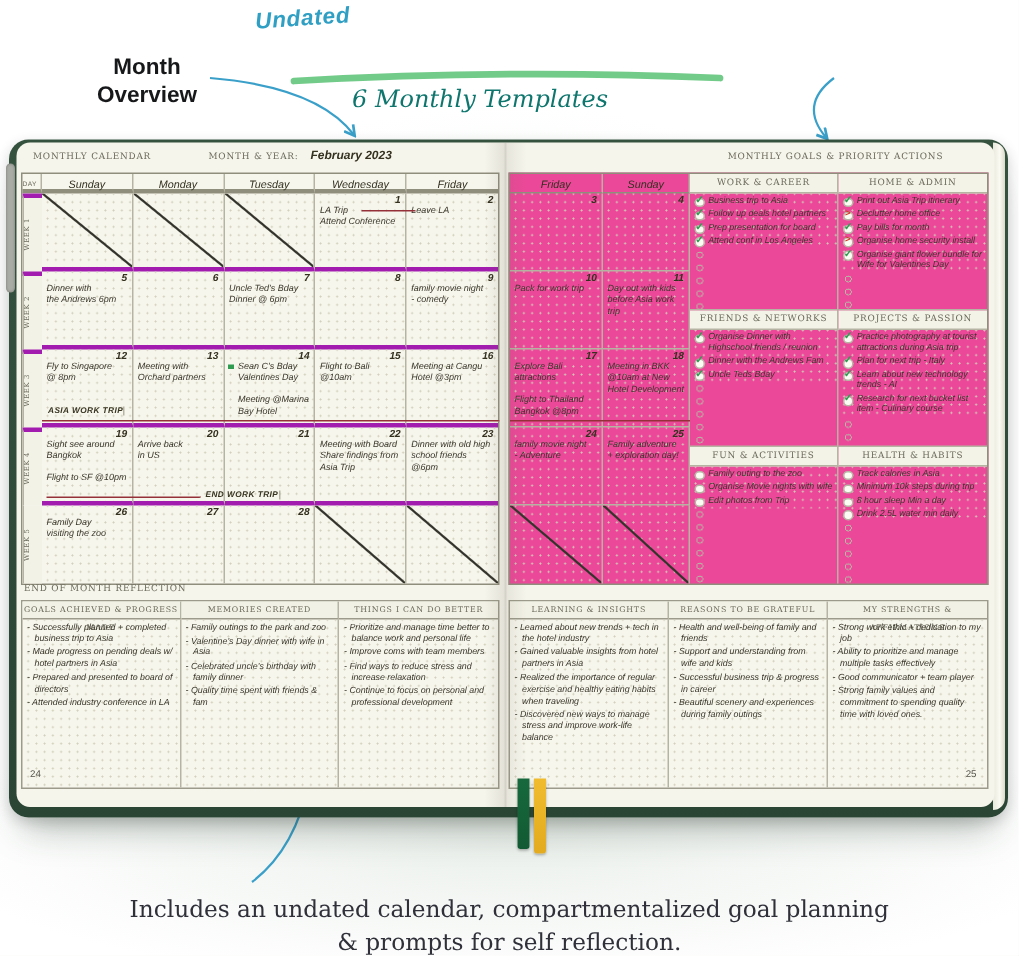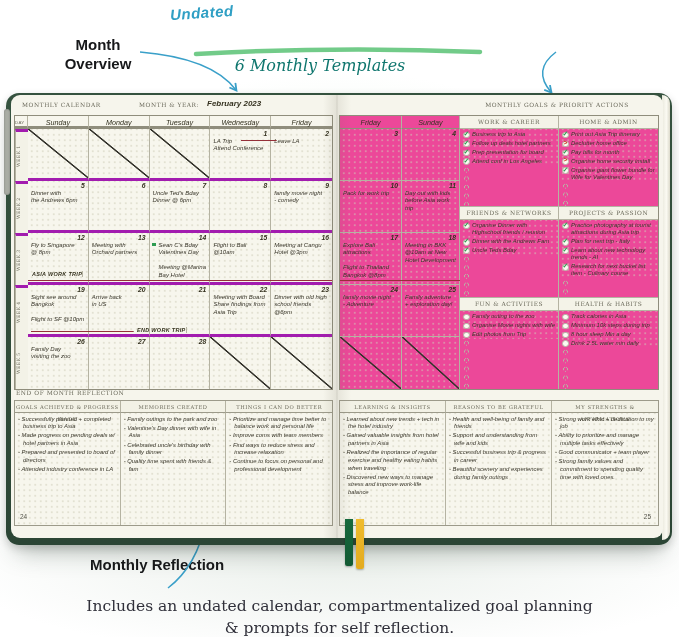--- a/index.html
+++ b/index.html
@@ -113,21 +113,20 @@
   <div class="glow"></div>
 
   <div class="overline">Undated</div>
   <svg class="underline-svg" width="292" height="14">
     <path d="M4 9 Q 146 1 288 7" stroke="#63c57c" stroke-width="4.5" fill="none" stroke-linecap="round" opacity="0.9"></path>
   </svg>
   <div class="subtitle">6 Monthly Templates</div>
 
   <div class="callout co-month">Month
 Overview</div>
-  <div class="callout co-reflect">Monthly Reflection</div>
 
   <svg class="arrows" width="679" height="637">
     <defs>
       <marker id="ah" markerWidth="6" markerHeight="6" refX="4.5" refY="3" orient="auto">
         <path d="M0.5,0.5 L5,3 L0.5,5.5" fill="none" stroke="#3aa0c9" stroke-width="1.2"></path>
       </marker>
     </defs>
     <path d="M140 52 Q 212 58 236 90" fill="none" stroke="#3aa0c9" stroke-width="1.5" marker-end="url(#ah)"></path>
     <path d="M556 52 Q 532 70 551 92" fill="none" stroke="#3aa0c9" stroke-width="1.5" marker-end="url(#ah)"></path>
     <path d="M168 588 Q 197 566 206 521" fill="none" stroke="#3aa0c9" stroke-width="1.5" marker-end="url(#ah)"></path>

